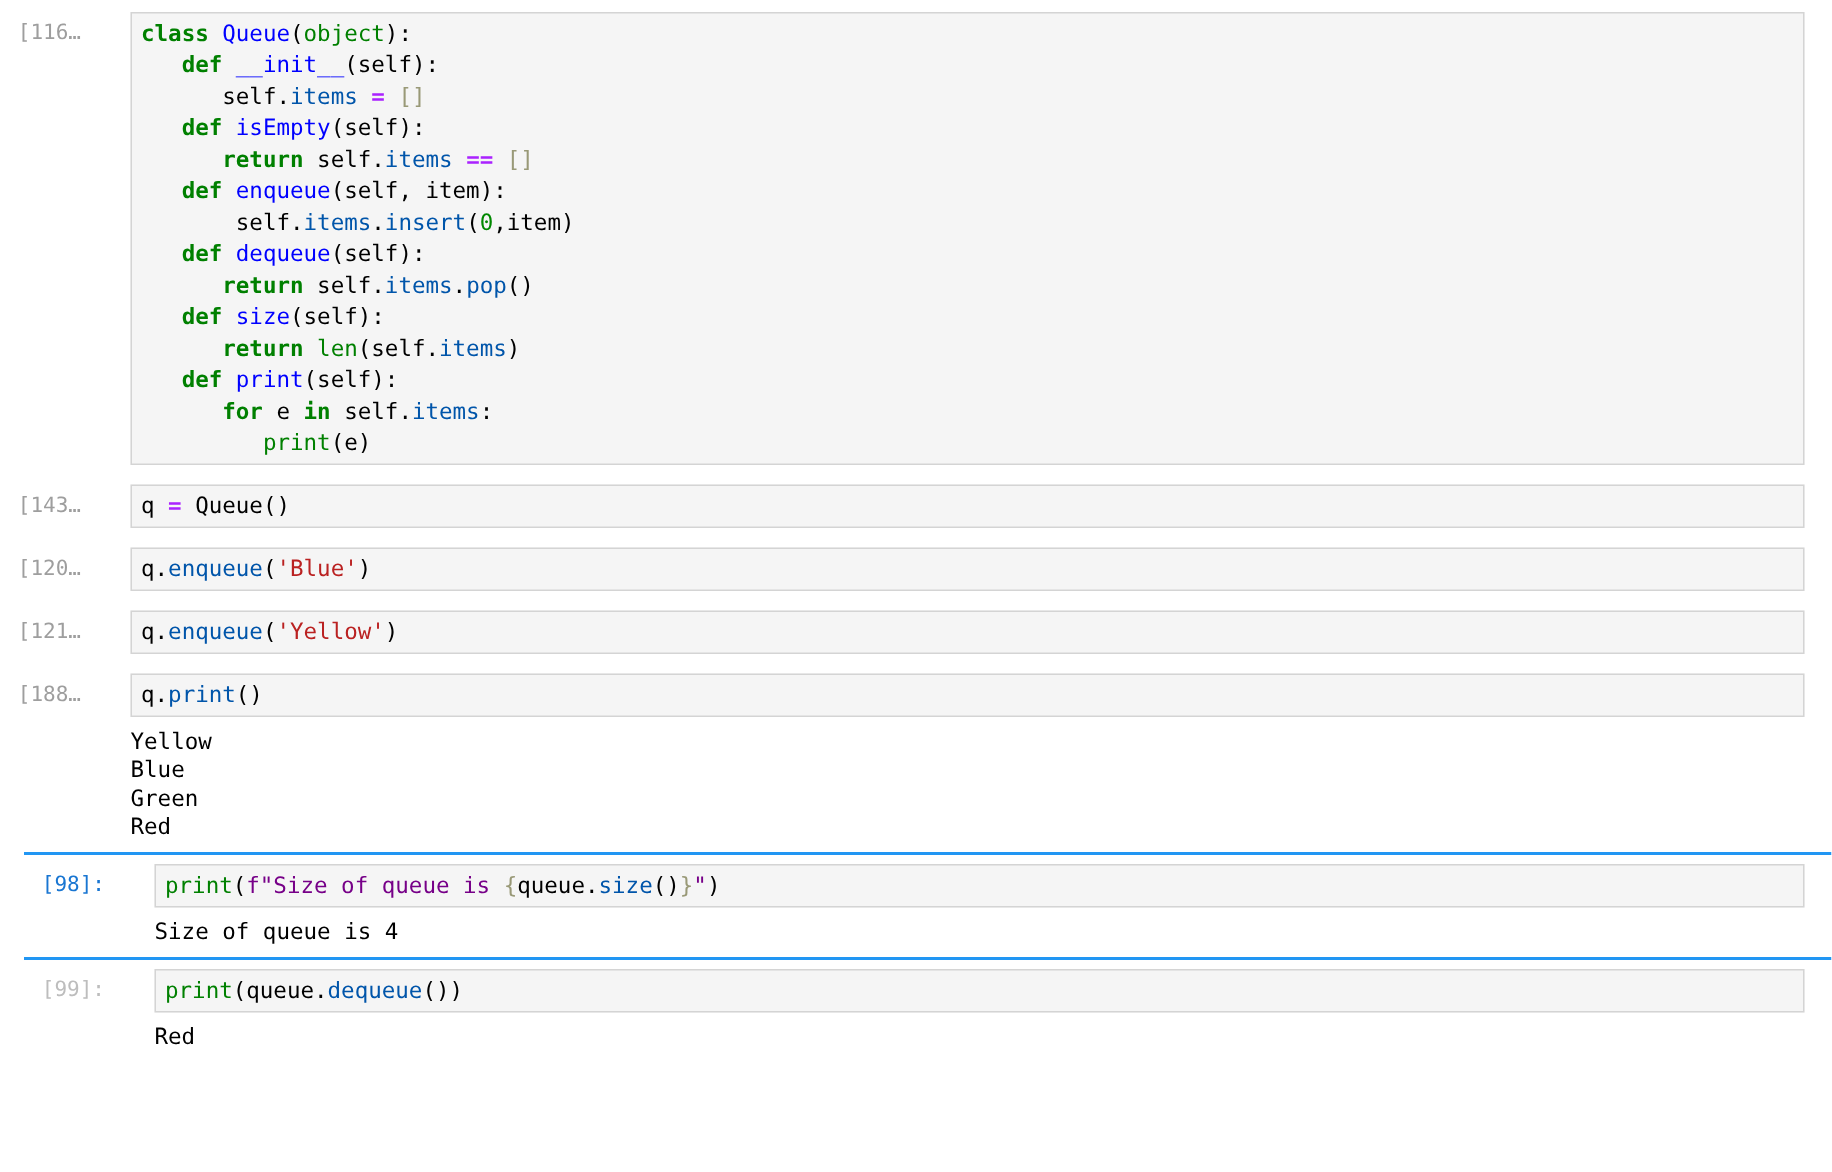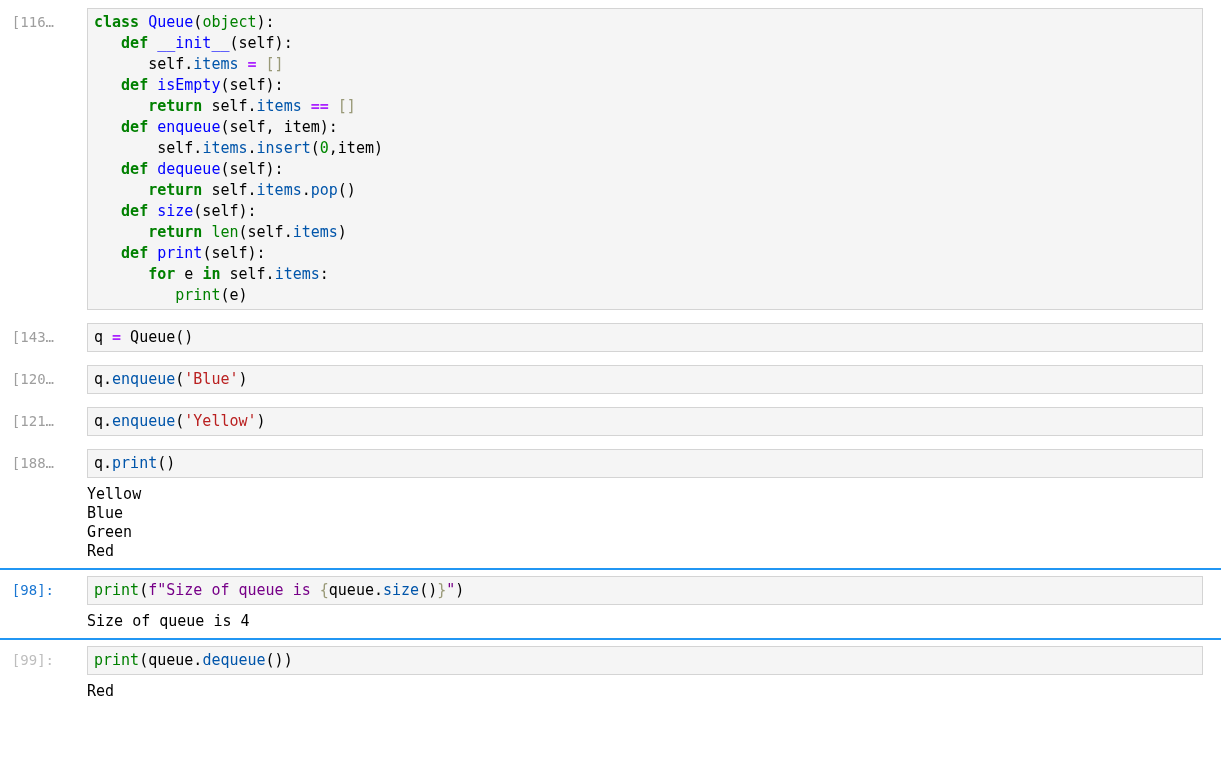--- a/index.html
+++ b/index.html
@@ -4,21 +4,21 @@
 <style>
   html, body { margin: 0; padding: 0; }
   body {
     width: 1221px; height: 781px;
     background: var(--page-background, #ffffff);
     overflow: hidden;
     font-family: "DejaVu Sans Mono", "Liberation Mono", monospace;
   }
   .notebook { padding-top: 8px; }
   .cell { margin-bottom: 13px; }
-  .cell.with-divider { margin-top: -8px; }
+  .cell.with-divider { margin-top: -8px; padding-left: 16px; }
   .divider {
     height: 2px; width: 100%;
     background: var(--divider-blue, #2196f3);
     margin: 0 0 6px 0;
   }
   .row { display: flex; align-items: flex-start; gap: 24px; }
   .prompt {
     flex: 0 0 63px; width: 63px; box-sizing: border-box;
     padding: 6px 9px 0 0;
     text-align: right;

